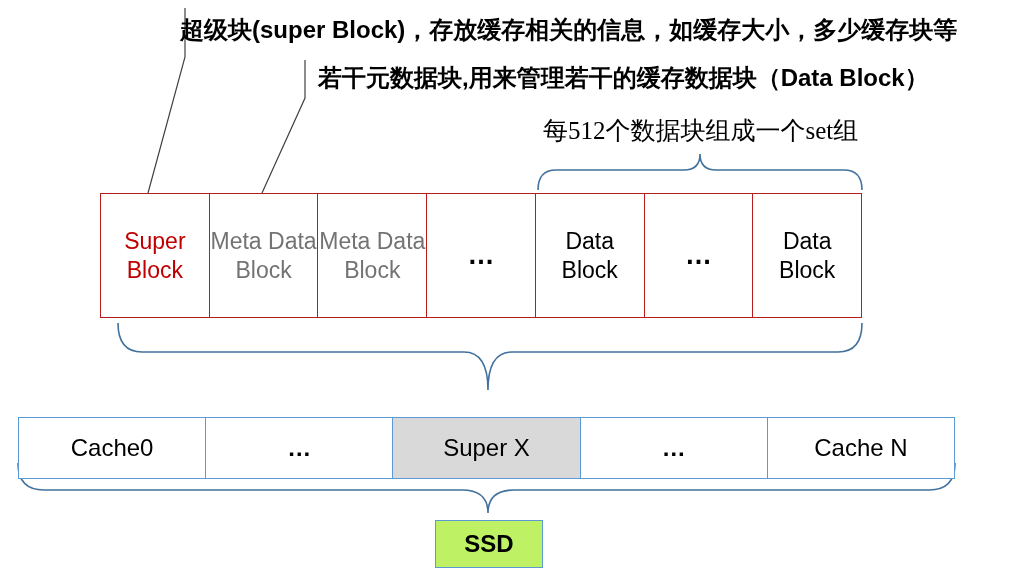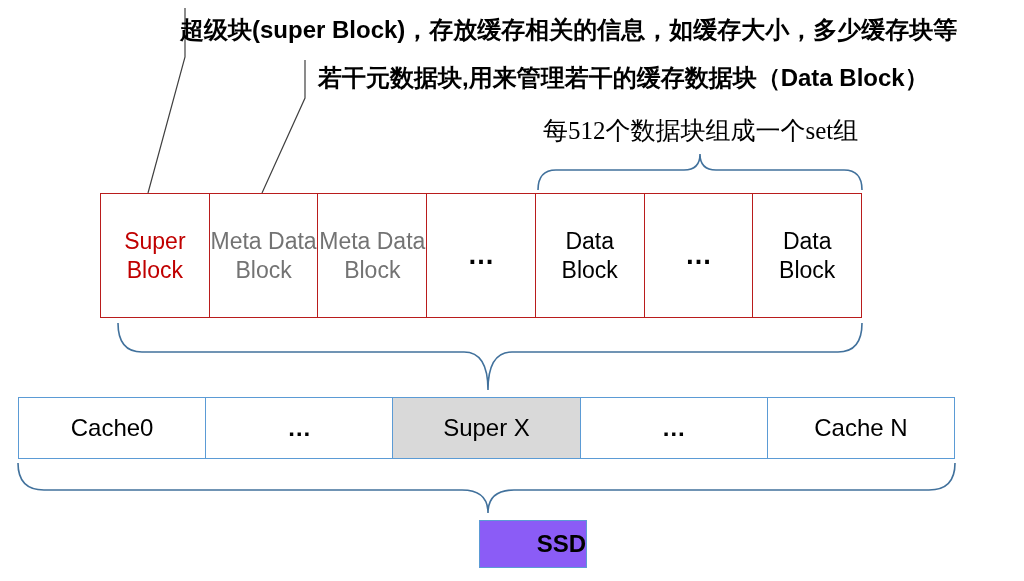--- a/index.html
+++ b/index.html
@@ -27,38 +27,38 @@
     display:flex;align-items:center;justify-content:center;text-align:center;
     font-size:23px;line-height:1.25;
   }
   .block-cell:first-child{margin-left:0;}
   .block-cell.super{color:#C00000;}
   .block-cell.meta{color:#737373;}
   .block-cell.dots{font-size:27px;font-weight:bold;}
 
   
   .cache-row{
-    position:absolute;left:18px;top:397px;width:937px;height:62px;
+    position:absolute;left:18px;top:417px;width:937px;height:62px;
     display:flex;
   }
   .cache-cell{
     flex:1 1 0;border:1px solid #5B9BD5;margin-left:-1px;background:#fff;
     display:flex;align-items:center;justify-content:center;text-align:center;
     font-size:24px;
   }
   .cache-cell:first-child{margin-left:0;}
   .cache-cell.highlight{background:#D9D9D9;}
   .cache-cell.dots{font-weight:bold;}
 
   
   .ssd-box{
     position:absolute;left:435px;top:520px;width:106px;height:46px;
-    border:1.5px solid #5B9BD5;background:#8b5cf6;
-    display:flex;align-items:center;justify-content:flex-end;
-    font-size:24px;font-weight:bold;color:#000;margin-left:44px;
+    border:1.5px solid #5B9BD5;background:#bef264;
+    display:flex;align-items:center;justify-content:center;
+    font-size:24px;font-weight:bold;color:#000;
   }
 </style>
 </head>
 <body>
 
 <div class="canvas">
 
   <svg class="overlay" viewBox="0 0 1024 581">
 
     <polyline points="185,8 185,57 148,193" fill="none" stroke="#404040" stroke-width="1.2"></polyline>

